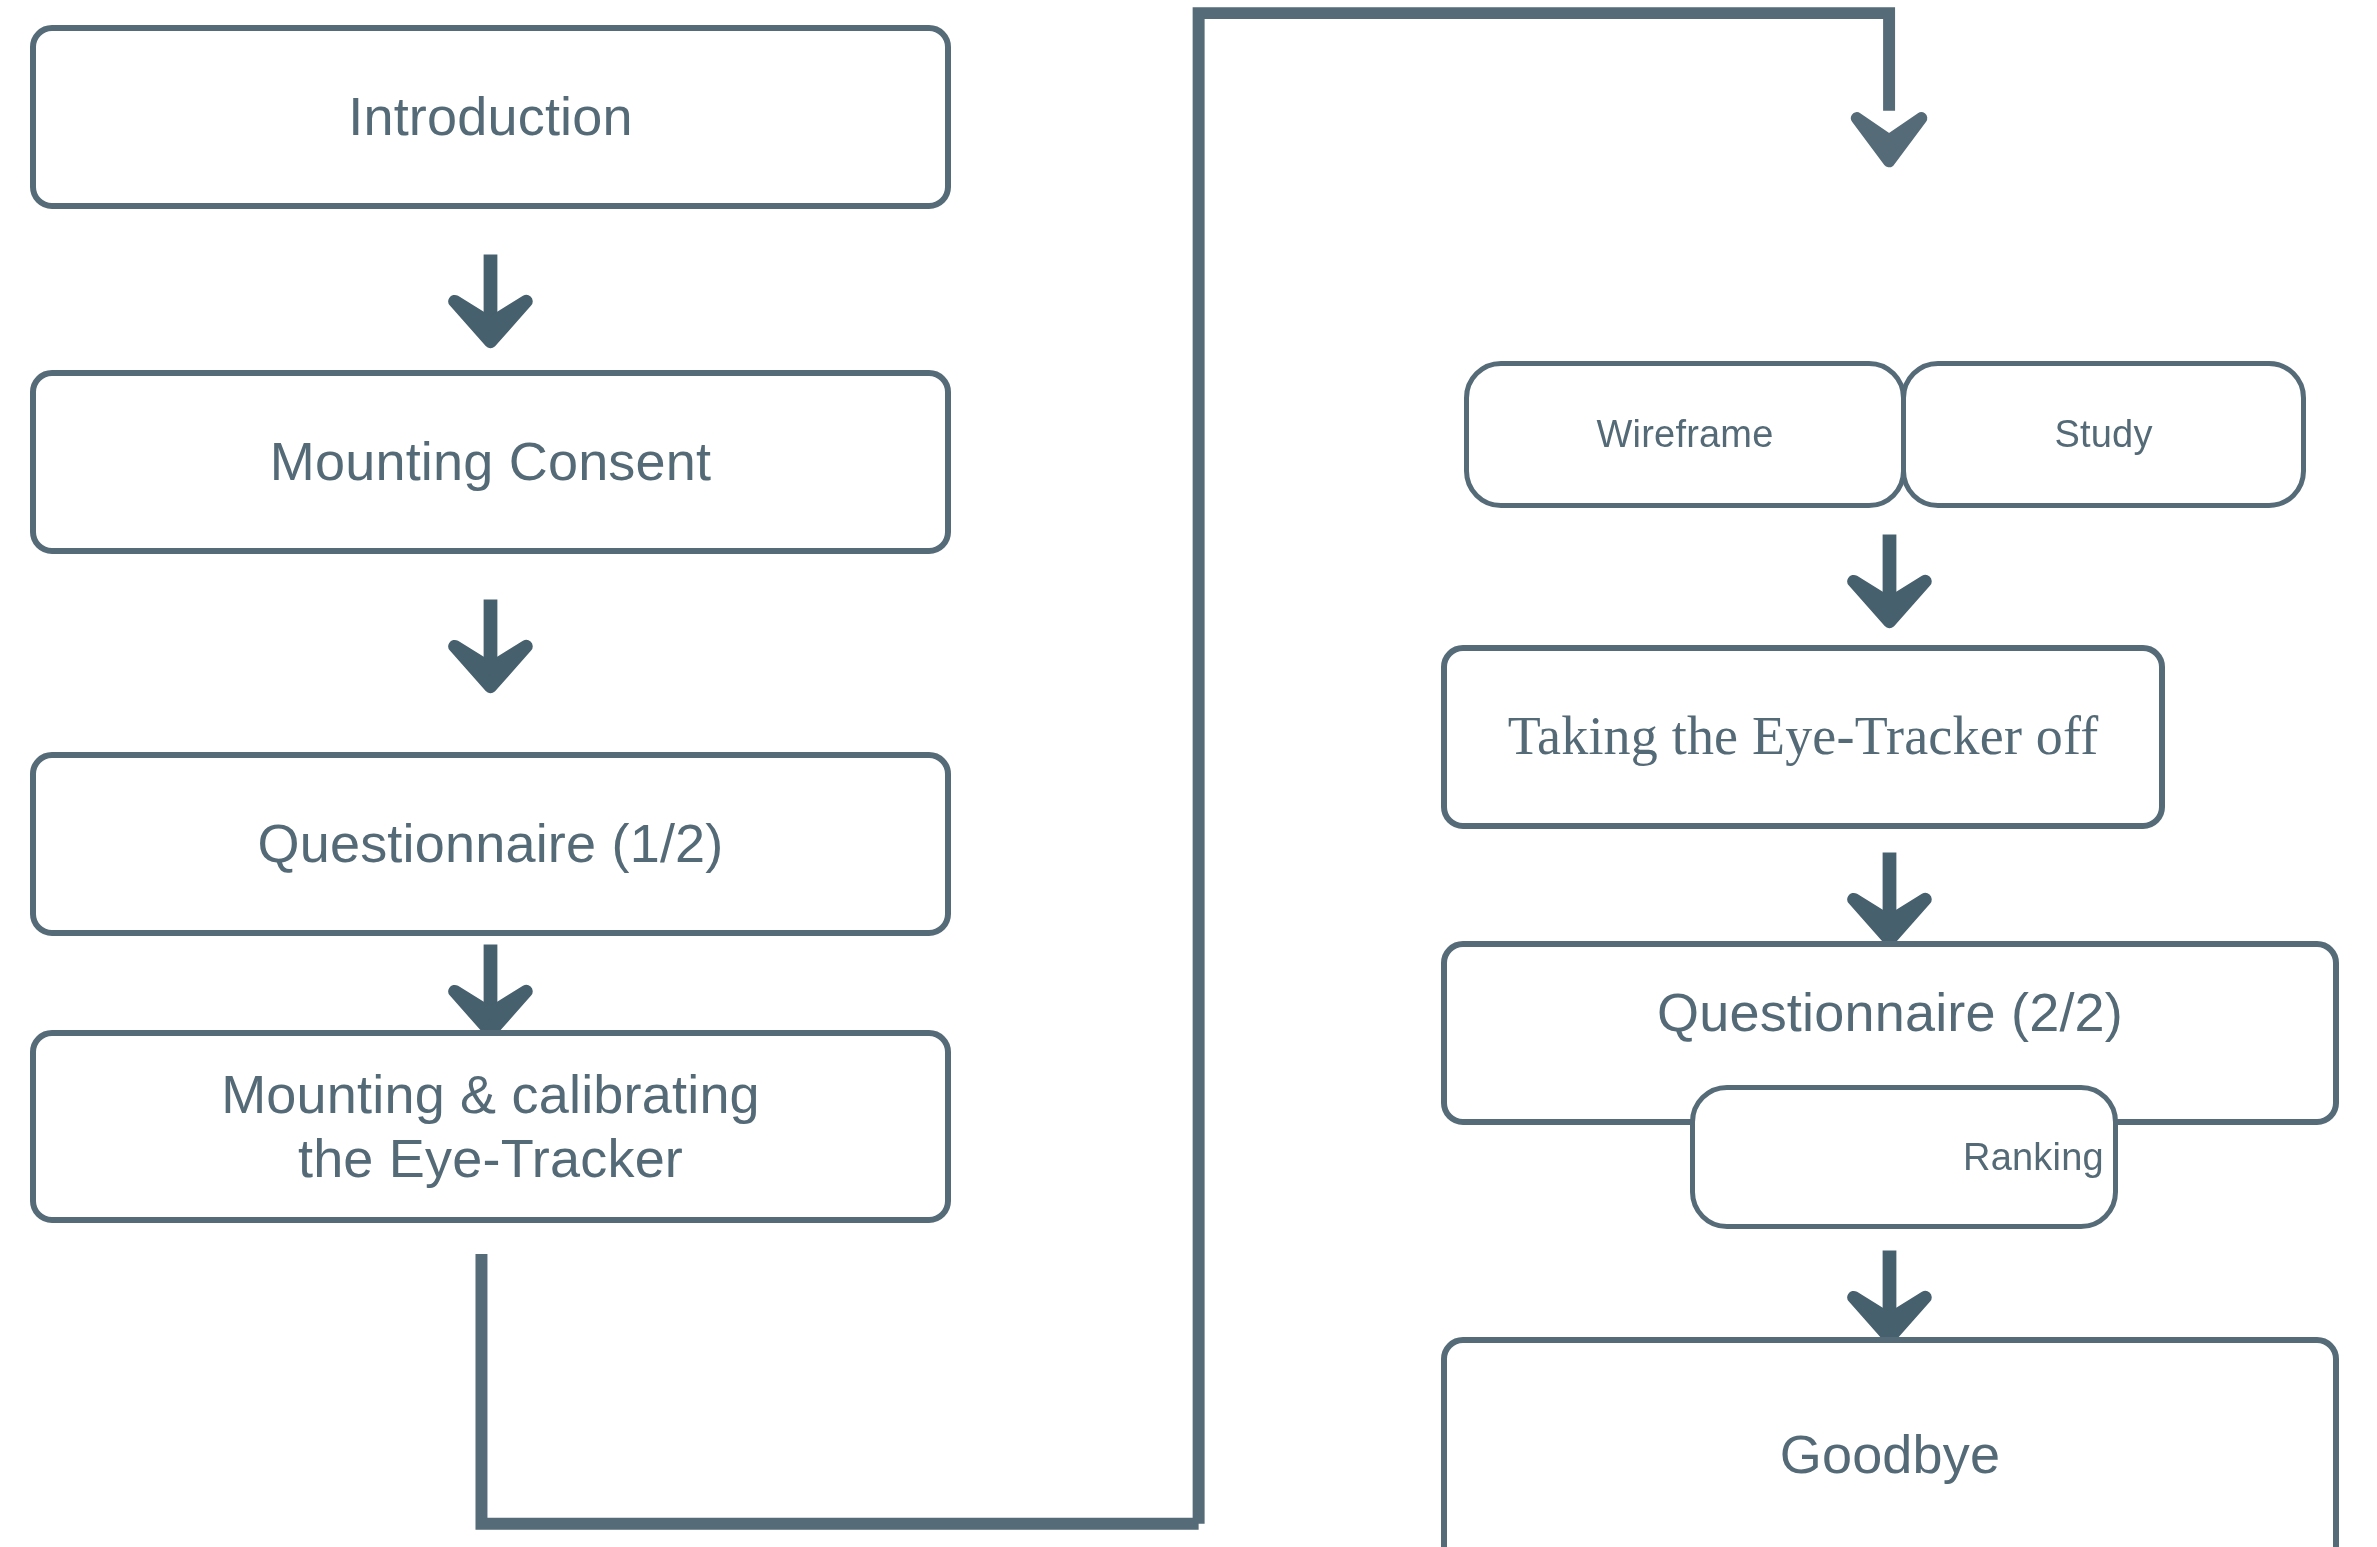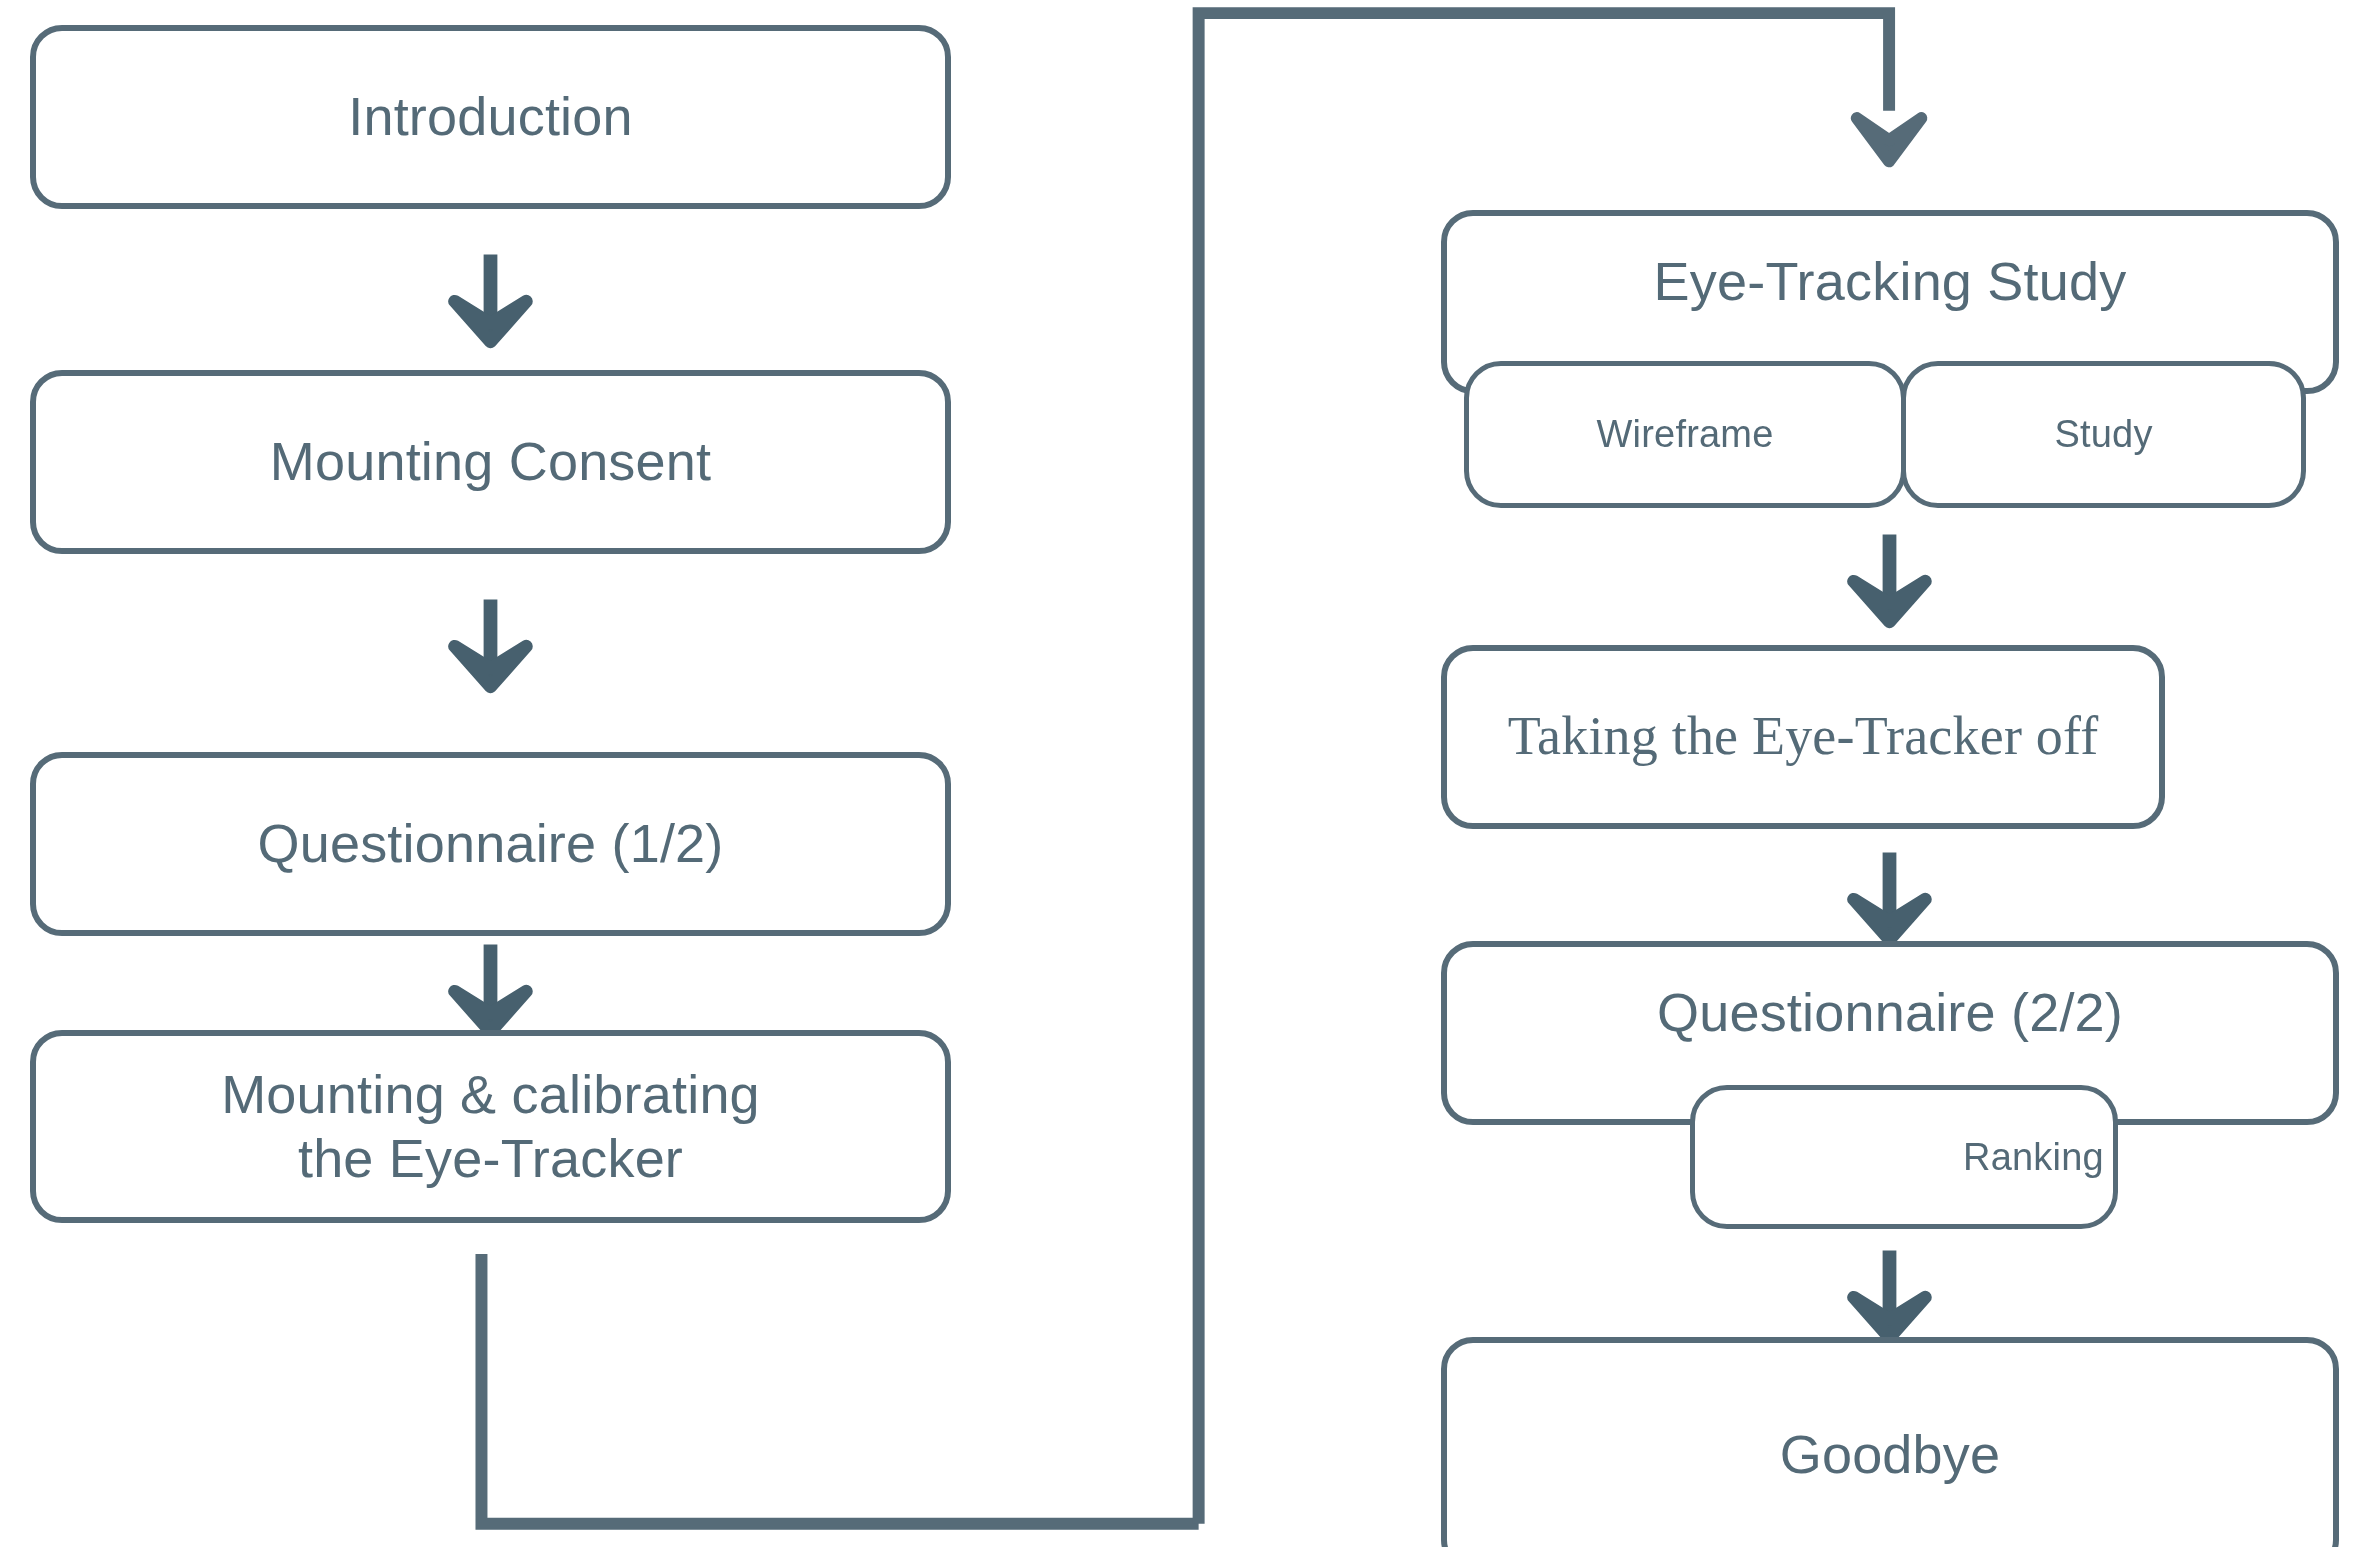--- a/index.html
+++ b/index.html
@@ -16,21 +16,21 @@
     width: 2377px;
     height: 1548px;
     background: #ffffff;
     overflow: hidden;
   }
   .node {
     position: absolute;
     box-sizing: border-box;
     background: #ffffff;
     border: 6.4px solid #566b78;
-    border-radius: 32px;
+    border-radius: 22px;
     display: flex;
     align-items: center;
     justify-content: center;
     text-align: center;
     color: #546a77;
     font-size: 54px;
     line-height: 1.18;
     letter-spacing: 0.2px;
     white-space: pre-line;
     padding: 3.7px 16.6px;
@@ -90,23 +90,20 @@
   <svg class="arrow-svg" style="left:440px; top:939px; width:101px; height:101px;" viewBox="0 0 110 110" xmlns="http://www.w3.org/2000/svg">
     <path d="M 55 6 L 55 82" fill="none" stroke="#47606e" stroke-width="15" stroke-linecap="butt"></path>
     <path d="M 16 57 L 55 101 L 94 57 L 55 81 Z" fill="#47606e" stroke="#47606e" stroke-width="14" stroke-linejoin="round"></path>
   </svg>
 
   <div class="node" style="left:30px; top:1030px; width:921px; height:193px;">
     <span>Mounting &amp; calibrating
 the Eye-Tracker</span>
   </div>
 
-  <div class="node" style="left:1441px; top:210px; width:898px; height:184px;">
-    <span style="position:relative; top:-20px;">Eye-Tracking Study</span>
-  </div>
 
   <div class="node sub" style="left:1464px; top:361px; width:442px; height:147px;">
     <span>Wireframe</span>
   </div>
 
   <div class="node sub" style="left:1901px; top:361px; width:405px; height:147px;">
     <span>Study</span>
   </div>
 
   <svg class="arrow-svg" style="left:1839px; top:529px; width:101px; height:101px;" viewBox="0 0 110 110" xmlns="http://www.w3.org/2000/svg">

